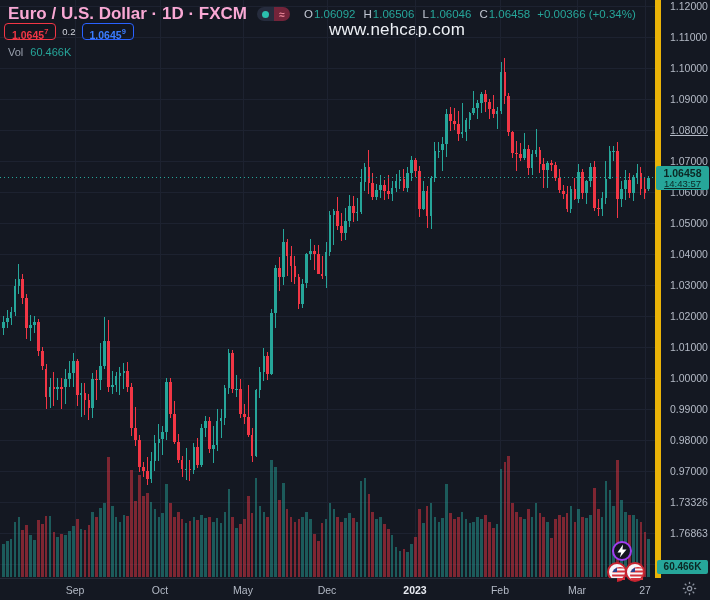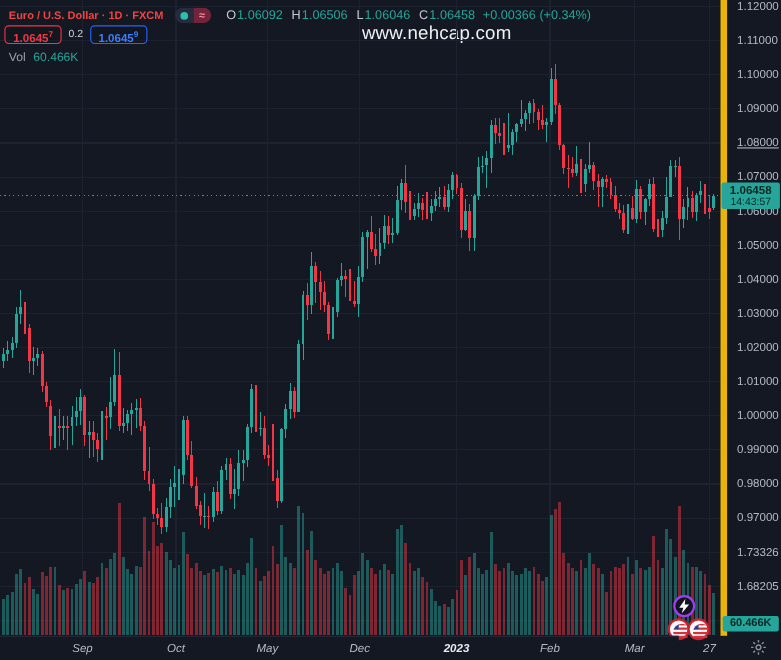--- a/index.html
+++ b/index.html
@@ -4,21 +4,21 @@
 <style>
   html,body{margin:0;padding:0;background:#0d1017;}
   .app{position:relative;width:710px;height:600px;background:#141822;overflow:hidden;
        font-family:"Liberation Sans",sans-serif;-webkit-font-smoothing:antialiased;}
   svg.plot{position:absolute;left:0;top:0;z-index:2;}
   
   .watermark{position:absolute;top:20px;left:370px;transform:translateX(-50%);z-index:1;
     color:#edf0f5;font-size:17px;letter-spacing:.2px;margin-left:27px;}
   
   .hdr{position:absolute;left:8px;top:6px;z-index:5;display:flex;align-items:center;height:16px;}
-  .title{color:#ef4444;font-size:10px;font-weight:600;white-space:nowrap;}
+  .title{color:#f9a8d4;font-size:17px;font-weight:600;white-space:nowrap;}
   .pill{display:flex;align-items:center;margin-left:10px;height:14px;border-radius:7px;overflow:hidden;}
   .pill .seg1{width:17px;height:14px;background:#262c3d;display:flex;align-items:center;justify-content:center;}
   .pill .dot{width:7px;height:7px;border-radius:50%;background:#2bbfae;}
   .pill .seg2{width:16px;height:14px;background:#73243a;color:#f florida}
   .pill .seg2{display:flex;align-items:center;justify-content:center;color:#f791a2;font-size:10px;font-weight:700;}
   .ohlc{display:flex;align-items:center;margin-left:14px;font-size:11.5px;white-space:nowrap;}
   .ohlc .k{color:#c3c8d4;margin-left:8px;}
   .ohlc .k:first-child{margin-left:0;}
   .ohlc .v{color:#26a69a;margin-left:1px;}
   .ohlc .chg{color:#26a69a;margin-left:7px;}
@@ -30,28 +30,28 @@
   .ask{color:#3b7dff;border-color:#2962ff;text-align:center;}
   .spread{color:#d1d4dc;font-size:9.5px;margin:0 6px;}
   .row3{position:absolute;left:8px;top:46px;z-index:5;font-size:11px;display:flex;align-items:flex-start;}
   .vol-k{color:#9aa1ae;}
   .vol-v{color:#26a69a;margin-left:7px;}
   
   .price-axis{position:absolute;left:655px;top:0;width:55px;height:578px;z-index:4;
     border-left:6px solid #eab308;background:transparent;}
   .p-label{position:absolute;left:9px;height:12px;line-height:12px;font-size:10.5px;color:#b4bac6;white-space:nowrap;}
   .time-axis{position:absolute;left:0;top:578px;width:617px;height:22px;z-index:6;
-    background:#141822;border-top:1px solid #252a38;font-style:italic;}
+    background:#141822;border-top:1px solid #252a38;}
   .t-label{position:absolute;top:5px;transform:translateX(-50%);font-size:10.5px;color:#b4bac6;white-space:nowrap;}
   .t-label.strong{color:#e8ebf2;font-weight:700;}
   
   .price-tag{position:absolute;left:656px;top:166px;width:53px;height:24px;z-index:7;border-radius:2px;
     background:#26a69a;color:#0c2724;text-align:center;}
   .price-tag .p{font-size:10.5px;font-weight:700;line-height:12px;margin-top:1px;}
-  .price-tag .t{font-size:9.5px;line-height:10px;}
+  .price-tag .t{font-size:9.5px;line-height:10px;text-decoration:underline;}
   .vol-tag{position:absolute;left:657px;top:560px;width:51px;height:14px;z-index:7;border-radius:2px;
     background:#26a69a;color:#0c2724;font-size:10px;font-weight:700;text-align:center;line-height:14px;}
   
   .logo{position:absolute;left:8px;top:546px;z-index:5;display:flex;align-items:center;
     filter:drop-shadow(1px 1px 0 rgba(0,0,0,.85)) drop-shadow(-1px -1px 0 rgba(0,0,0,.55));}
   .logo-text{color:#f2f4f8;font-size:15px;font-weight:700;margin-left:5px;letter-spacing:.2px;}
   
   .marker{position:absolute;z-index:5;}
   .gear{position:absolute;left:682px;top:581px;z-index:8;color:#8a909d;}
 </style>
@@ -637,21 +637,21 @@
       <div class="p-label" style="top: 217px;">1.05000</div>
       <div class="p-label" style="top: 248px;">1.04000</div>
       <div class="p-label" style="top: 279px;">1.03000</div>
       <div class="p-label" style="top: 310px;">1.02000</div>
       <div class="p-label" style="top: 341px;">1.01000</div>
       <div class="p-label" style="top: 372px;">1.00000</div>
       <div class="p-label" style="top: 403px;">0.99000</div>
       <div class="p-label" style="top: 434px;">0.98000</div>
       <div class="p-label" style="top: 465px;">0.97000</div>
       <div class="p-label" style="top: 496px;">1.73326</div>
-      <div class="p-label" style="top: 527px;">1.68205</div>
+      <div class="p-label" style="top: 527px;">1.76863</div>
       <div class="p-label" style="top: 558px;">0.94000</div>
     </div>
 
   <div class="time-axis" id="time-axis">
       <div class="t-label" style="left: 75px;">Sep</div>
       <div class="t-label" style="left: 160px;">Oct</div>
       <div class="t-label" style="left: 243px;">May</div>
       <div class="t-label" style="left: 327px;">Dec</div>
       <div class="t-label strong" style="left: 415px;">2023</div>
       <div class="t-label" style="left: 500px;">Feb</div>

